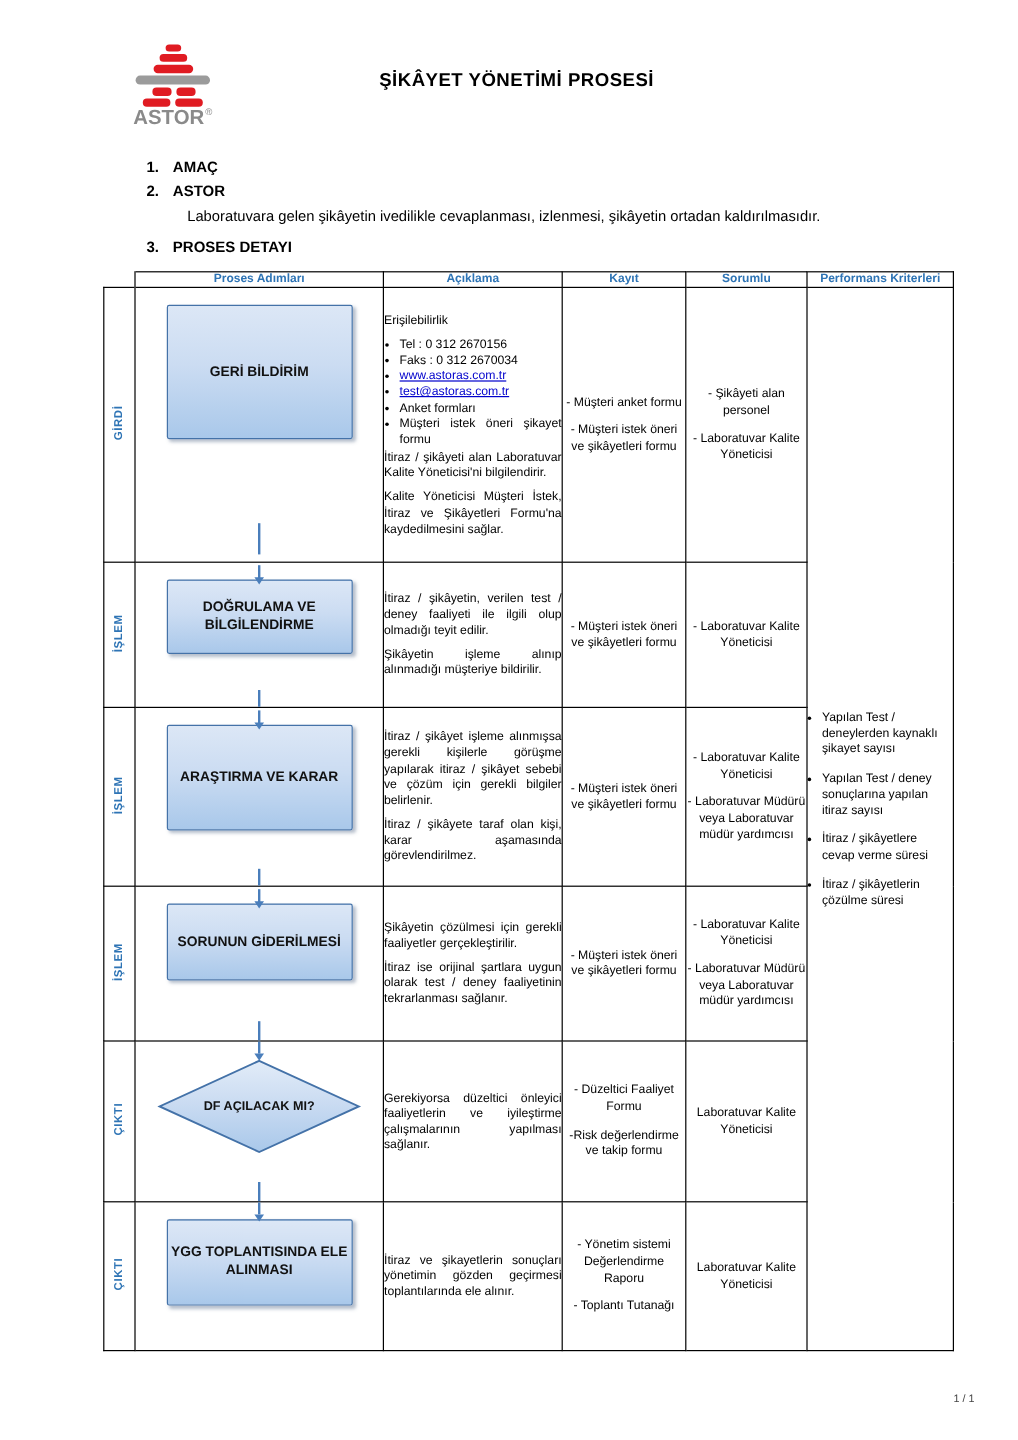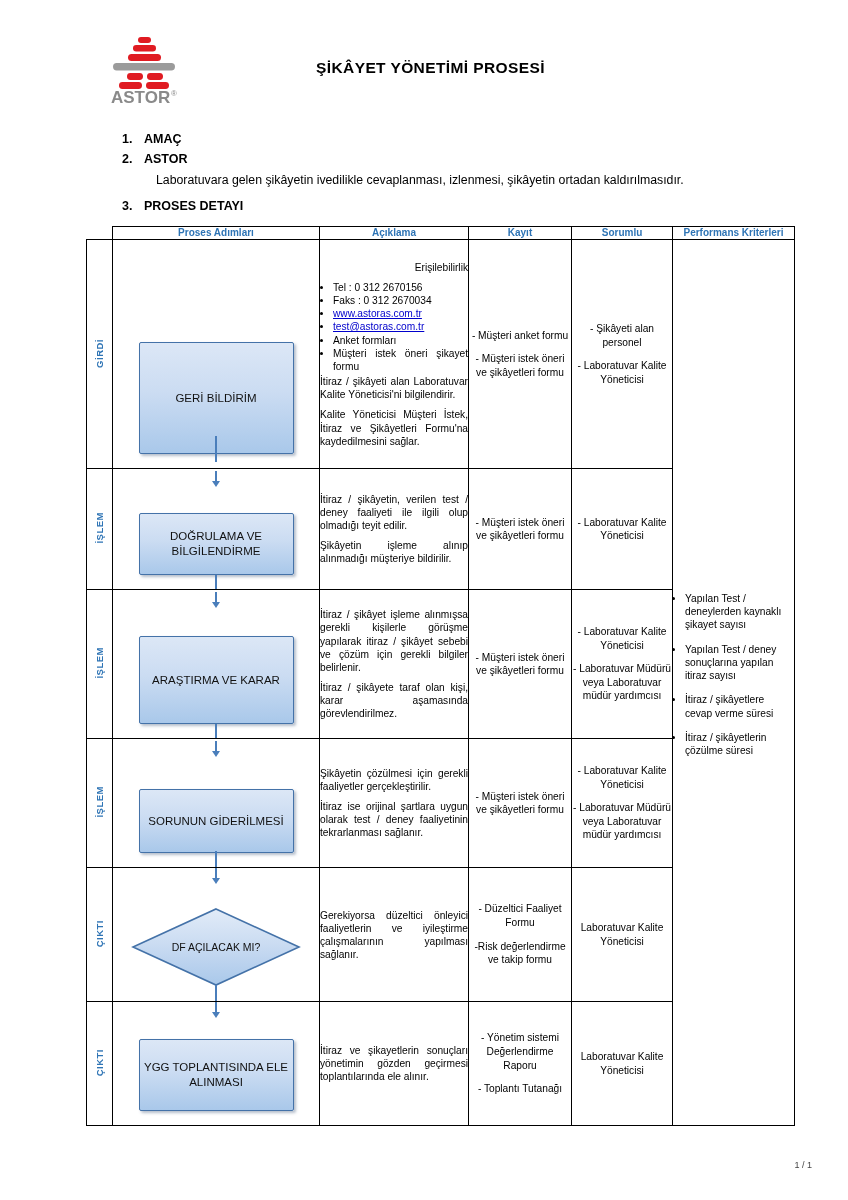--- a/index.html
+++ b/index.html
@@ -86,23 +86,24 @@
     display:inline-block;
     writing-mode:vertical-rl;
     transform:rotate(180deg);
     white-space:nowrap;
   }
 
   
   .shape-cell{position:relative;}
   .shape-holder{
     position:relative;
-    display:flex;align-items:flex-end;justify-content:center;
+    display:flex;align-items:flex-start;justify-content:center;
     padding:14px 0 14px 0;
     min-height:60px;
+    font-weight:bold;
   }
   .proc-box{
     width:155px;
     border:1.4px solid #4472a8;
     border-radius:2px;
     background:linear-gradient(to bottom,#dce7f6 0%,#cbdcf2 45%,#a9c8ea 100%);
     box-shadow:2px 2px 3px rgba(90,110,140,.45);
     color:#111;
     font-size:11.5px;
     text-align:center;
@@ -138,21 +139,21 @@
   
   .desc{
     font-size:10.2px;
     line-height:1.28;
     padding:6px 6px;
     text-align:justify;
     vertical-align:top;
   }
   .desc p{margin:0 0 7px 0;}
   .desc p:last-child{margin-bottom:0;}
-  .desc .centerline{text-align:right;}
+  .desc .centerline{text-align:left;}
   .desc ul{margin:0 0 2px 0;padding-left:13px;}
   .desc li{margin:0;line-height:1.3;}
   .desc a{color:#0000cc;text-decoration:underline;}
   .mid{
     font-size:10.2px;
     line-height:1.33;
     text-align:center;
     padding:6px 4px;
   }
   .mid p{margin:0 0 10px 0;}

